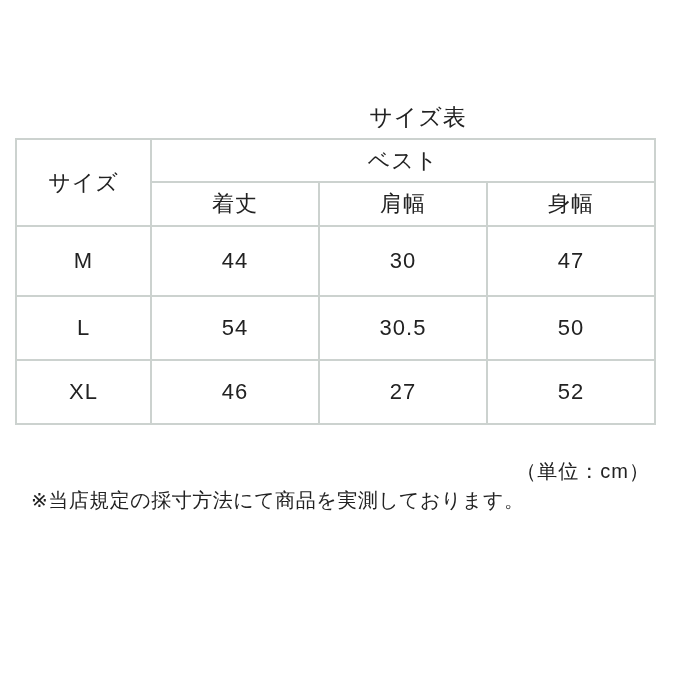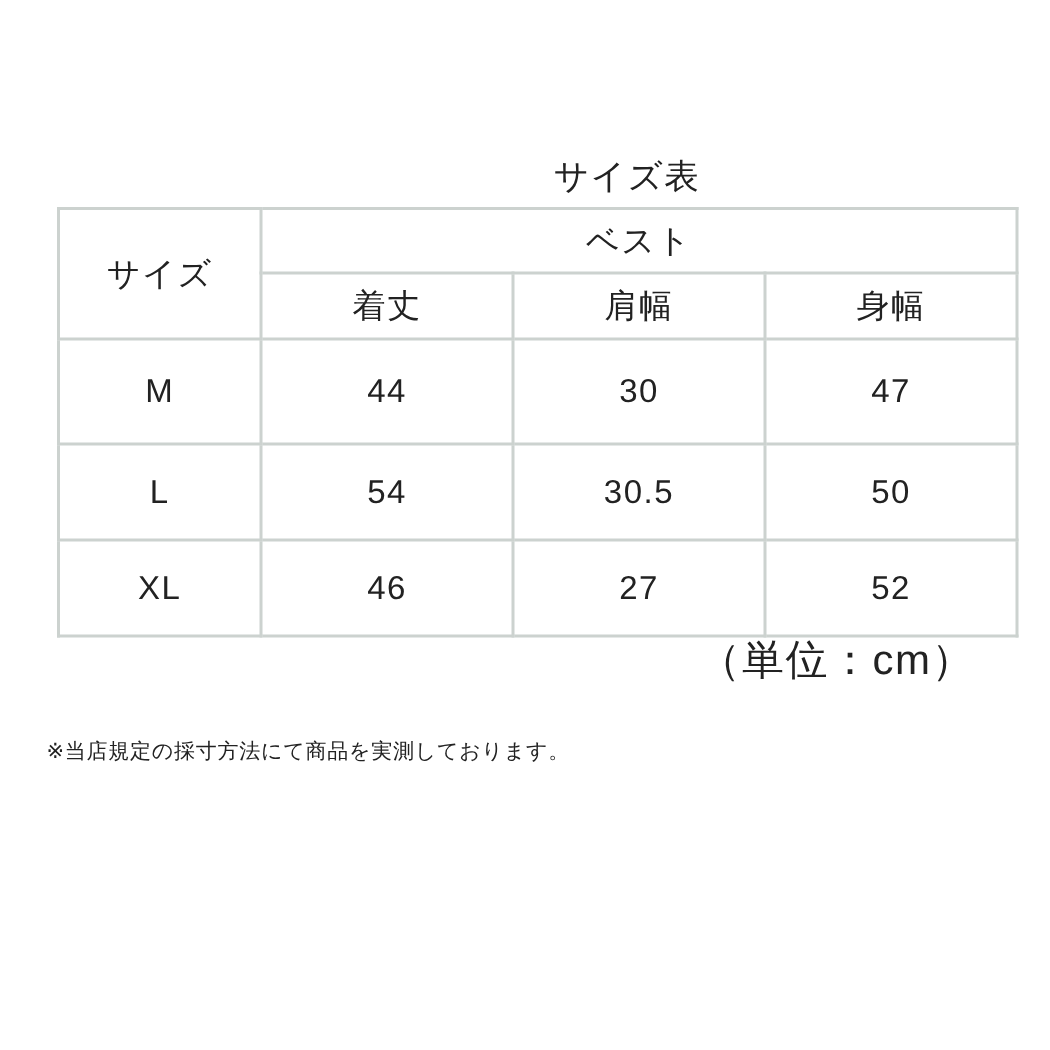--- a/index.html
+++ b/index.html
@@ -21,21 +21,21 @@
     position: absolute;
     left: 166px;
     top: 102px;
     width: 504px;
     text-align: center;
     font-size: 23px;
     letter-spacing: 1px;
   }
   table.size-table {
     position: absolute;
-    left: 38px;
+    left: 15px;
     top: 138px;
     border-collapse: collapse;
     table-layout: fixed;
   }
   table.size-table td {
     border: 2px solid #ccd2cf;
     text-align: center;
     vertical-align: middle;
     padding: 0;
     font-size: 22px;
@@ -50,32 +50,32 @@
   tr.r-sub td   { height: 42px; }
   tr.r-m td     { height: 68px; }
   tr.r-l td     { height: 62px; }
   tr.r-xl td    { height: 62px; margin-top: 38px; }
   td.size-cell, td.num-cell {
     font-size: 25px;
     letter-spacing: 0.5px;
   }
   .unit {
     position: absolute;
-    top: 421px;
+    top: 458px;
     right: 50px;
-    font-size: 28px;
+    font-size: 20px;
     letter-spacing: 1px;
     text-align: left;
   }
   .notes {
     position: absolute;
     left: 31px;
     top: 482px;
     width: 660px;
-    font-size: 14px;
+    font-size: 20px;
     line-height: 37px;
     letter-spacing: 0.5px;
     white-space: nowrap;
   }
 </style>
 </head>
 <body>
 
 <div class="page">
 

